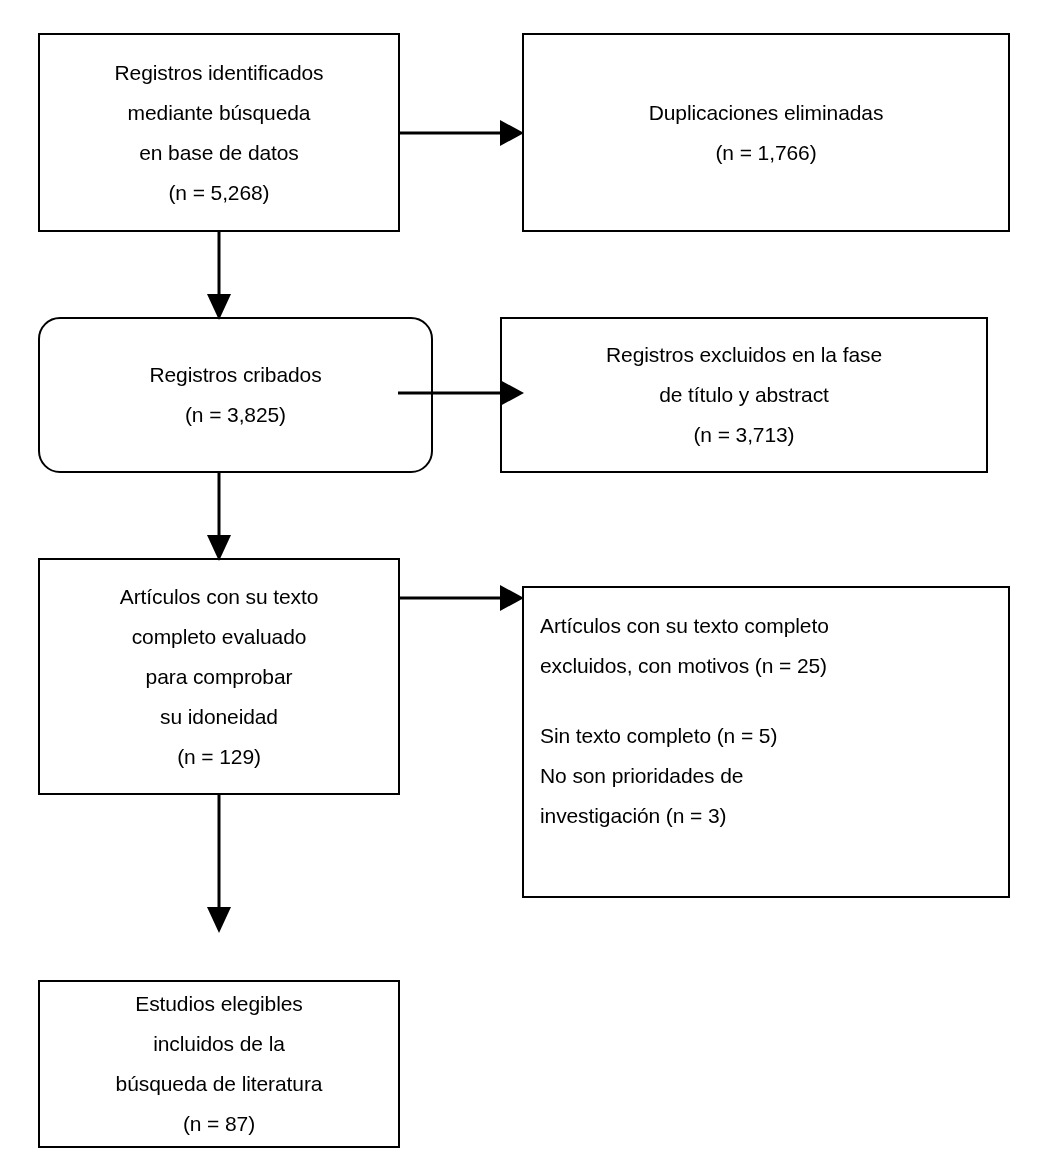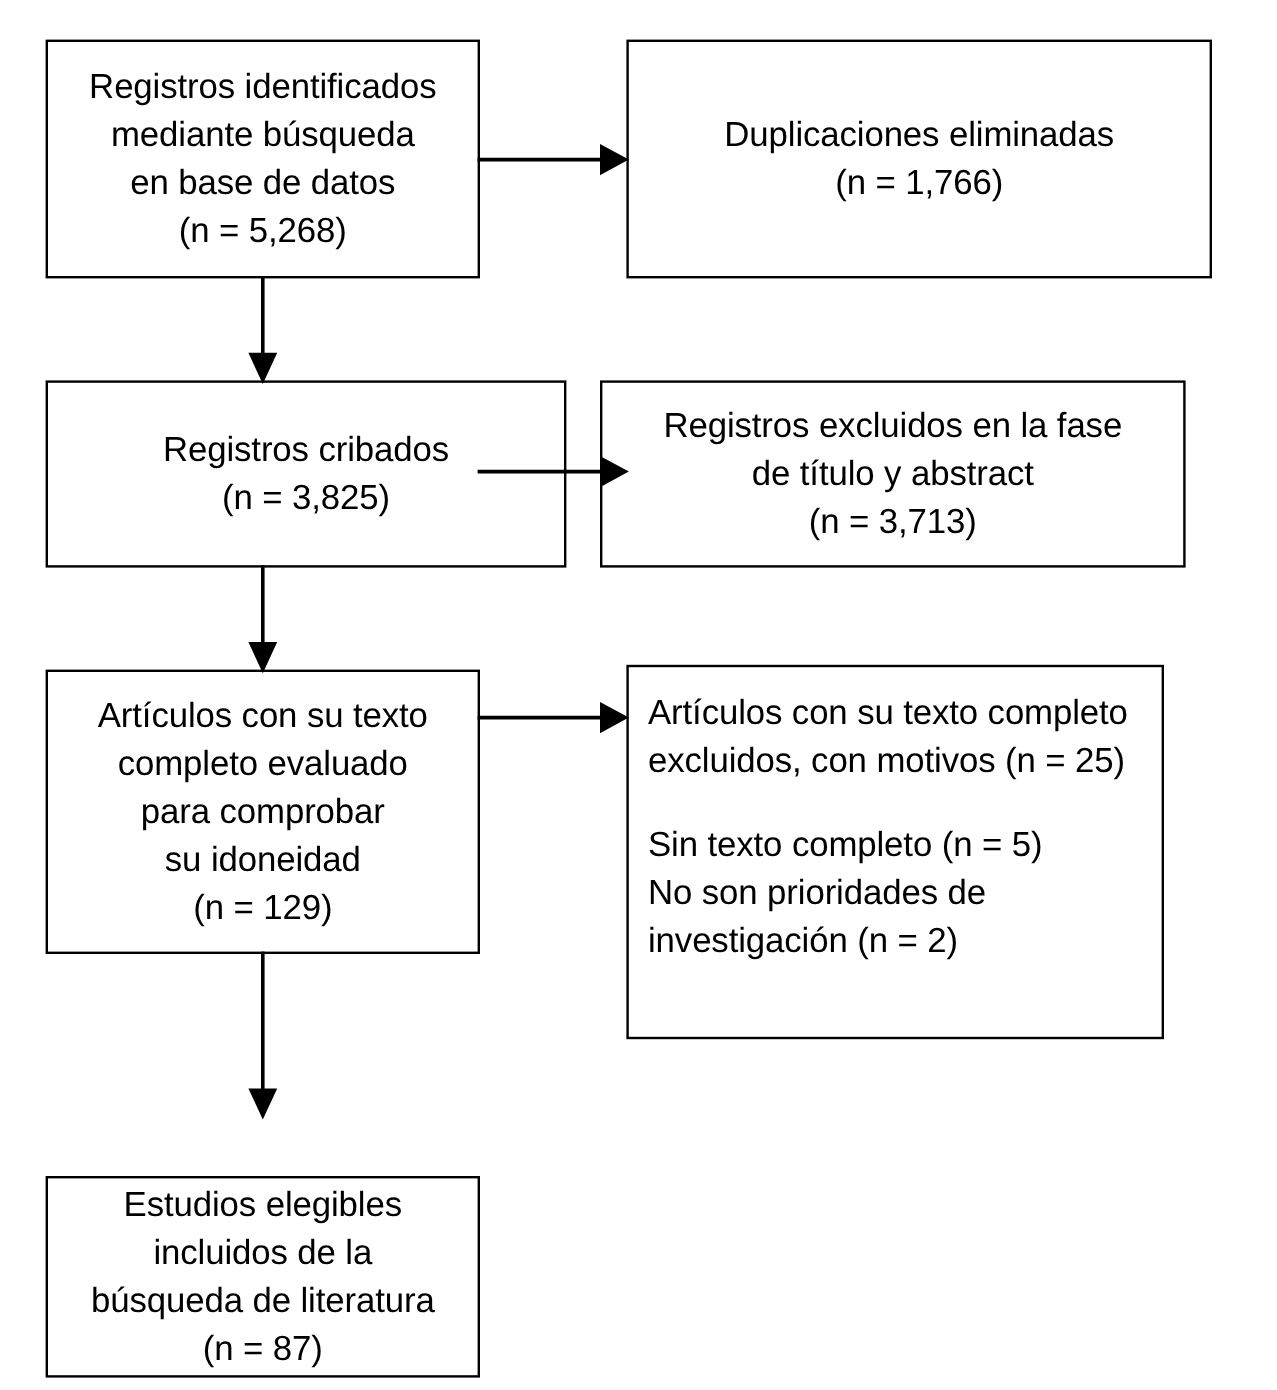--- a/index.html
+++ b/index.html
@@ -31,21 +31,21 @@
   .node.center {
     align-items: center;
     text-align: center;
   }
   .node.leftalign {
     align-items: flex-start;
     text-align: left;
     justify-content: flex-start;
   }
   .node-text {
-    font-size: 29px;
+    font-size: 21px;
     line-height: 40px;
     white-space: pre-line;
     letter-spacing: -0.1px;
     color: #000000;
   }
   .leftalign .node-text {
     padding: 0 16px;
   }
   .blank-line {
     display: block;
@@ -55,24 +55,24 @@
   .conn {
     position: absolute;
   }
   .conn svg {
     display: block;
     overflow: visible;
   }
   
   #box-identified   { left: 38px;  top: 33px;  width: 362px; height: 199px; }
   #box-duplicates   { left: 522px; top: 33px;  width: 488px; height: 199px; }
-  #box-screened     { left: 38px;  top: 317px; width: 434px; height: 156px; }
+  #box-screened     { left: 38px;  top: 317px; width: 395px; height: 156px; border-radius: 22px; }
   #box-excluded-ta  { left: 500px; top: 317px; width: 488px; height: 156px; }
   #box-fulltext     { left: 38px;  top: 558px; width: 362px; height: 237px; }
-  #box-excluded-ft  { left: 522px; top: 554px; width: 448px; height: 312px; }
+  #box-excluded-ft  { left: 522px; top: 586px; width: 488px; height: 312px; }
   #box-included     { left: 38px;  top: 980px; width: 362px; height: 168px; }
 
   #conn-1-h { left: 398px; top: 118px; }
   #conn-2-h { left: 398px; top: 378px; }
   #conn-3-h { left: 398px; top: 583px; }
   #conn-1-v { left: 206px; top: 230px; }
   #conn-2-v { left: 206px; top: 471px; }
   #conn-3-v { left: 206px; top: 793px; }
 </style>
 </head>
@@ -110,21 +110,21 @@
 su idoneidad
 (n = 129)</span>
   </div>
 
   <div class="node leftalign" id="box-excluded-ft">
     <span class="node-text" style="margin-top:18px;">Artículos con su texto completo
 excluidos, con motivos (n = 25)</span>
     <span class="node-text blank-line"></span>
     <span class="node-text">Sin texto completo (n = 5)</span>
     <span class="node-text">No son prioridades de
-investigación (n = 2)</span>
+investigación (n = 3)</span>
   </div>
 
   <div class="node center" id="box-included">
     <span class="node-text">Estudios elegibles
 incluidos de la
 búsqueda de literatura
 (n = 87)</span>
   </div>
 
   <div class="conn" id="conn-1-h">

